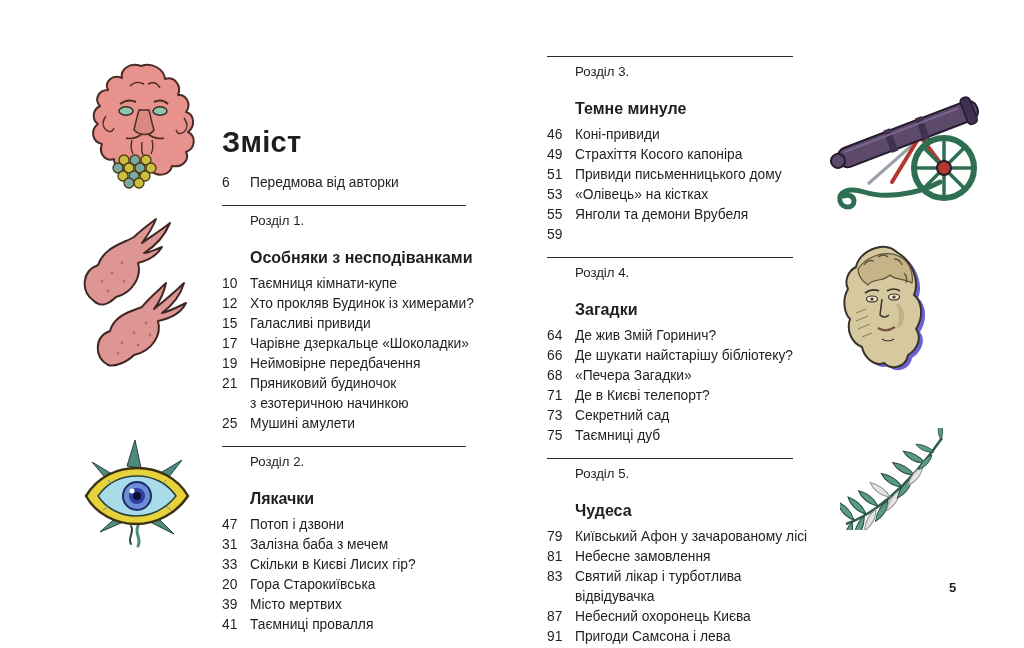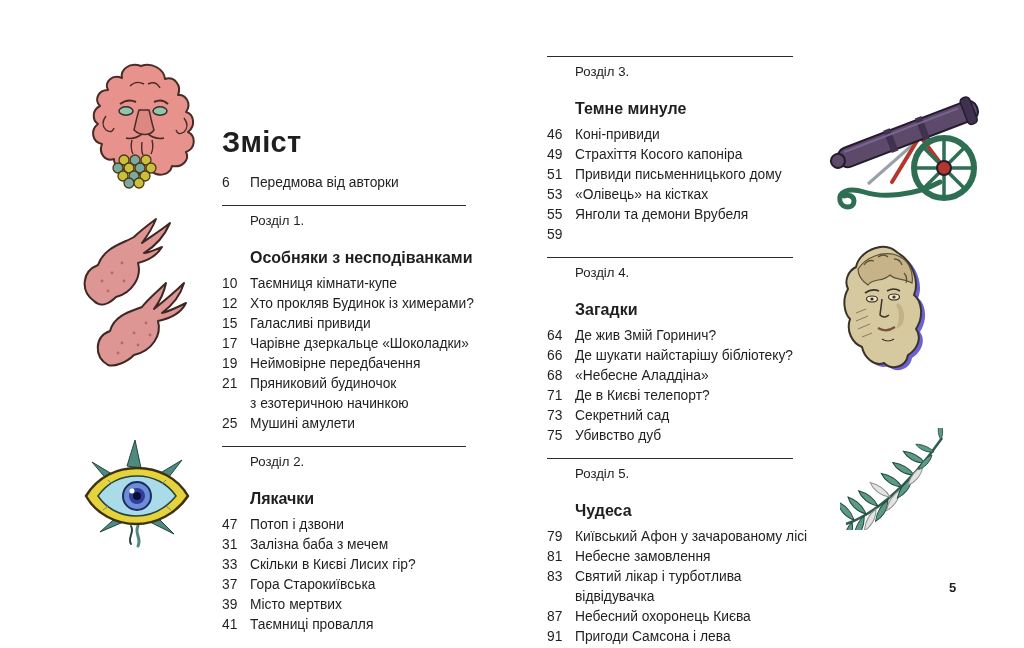--- a/index.html
+++ b/index.html
@@ -224,21 +224,21 @@
         </div>
       <div class="row">
           <span class="num">31</span>
           <span class="ttl">Залізна баба з мечем</span>
         </div>
       <div class="row">
           <span class="num">33</span>
           <span class="ttl">Скільки в Києві Лисих гір?</span>
         </div>
       <div class="row">
-          <span class="num">37</span>
+          <span class="num">20</span>
           <span class="ttl">Гора Старокиївська</span>
         </div>
       <div class="row">
           <span class="num">39</span>
           <span class="ttl">Місто мертвих</span>
         </div>
       <div class="row">
           <span class="num">41</span>
           <span class="ttl">Таємниці провалля</span>
         </div>
@@ -283,33 +283,33 @@
       <div class="row">
           <span class="num">64</span>
           <span class="ttl">Де жив Змій Горинич?</span>
         </div>
       <div class="row">
           <span class="num">66</span>
           <span class="ttl">Де шукати найстарішу бібліотеку?</span>
         </div>
       <div class="row">
           <span class="num">68</span>
-          <span class="ttl">«Небесне Аладдіна»</span>
+          <span class="ttl">«Печера Загадки»</span>
         </div>
       <div class="row">
           <span class="num">71</span>
           <span class="ttl">Де в Києві телепорт?</span>
         </div>
       <div class="row">
           <span class="num">73</span>
           <span class="ttl">Секретний сад</span>
         </div>
       <div class="row">
           <span class="num">75</span>
-          <span class="ttl">Убивство дуб</span>
+          <span class="ttl">Таємниці дуб</span>
         </div>
     </section>
 
     <section class="chapter">
       <div class="rule"></div>
       <div class="chap-label">Розділ 5.</div>
       <div class="chap-name">Чудеса</div>
       <div class="row">
           <span class="num">79</span>
           <span class="ttl">Київський Афон у зачарованому лісі</span>

